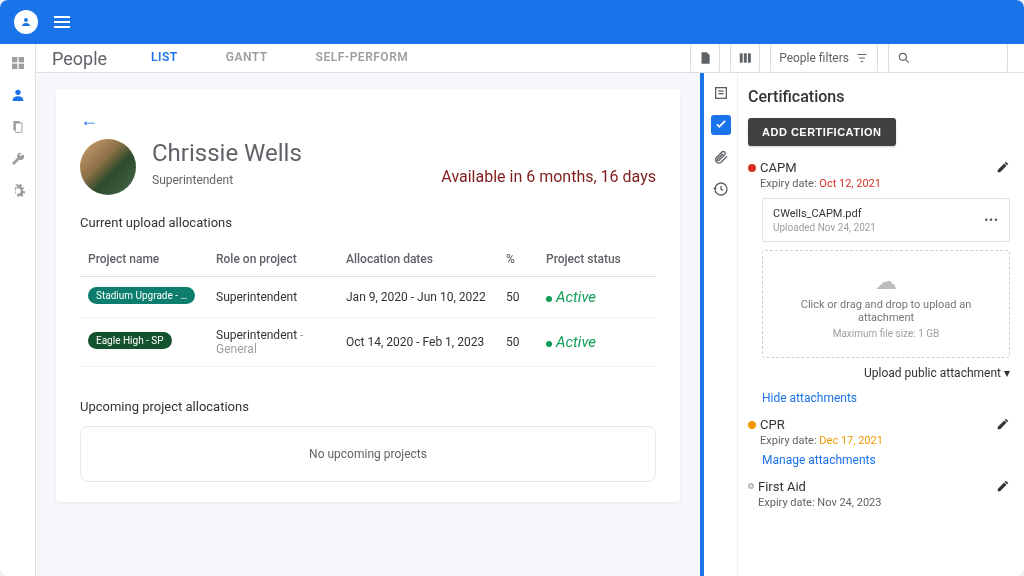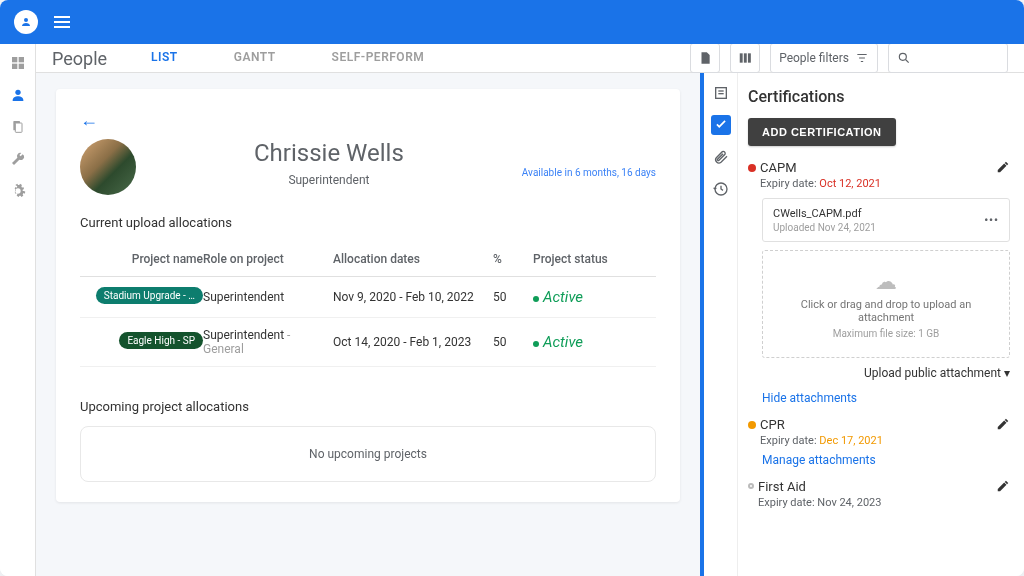--- a/index.html
+++ b/index.html
@@ -9,46 +9,46 @@
 .logo-circle { width: 24px; height: 24px; background: #fff; border-radius: 50%; display: flex; align-items: center; justify-content: center; color: #1a73e8; font-weight: bold; font-size: 14px; }
 .hamburger { display: flex; flex-direction: column; gap: 3px; cursor: pointer; }
 .hamburger span { width: 16px; height: 2px; background: #fff; }
 .body-row { flex: 1; display: flex; overflow: hidden; }
 .left-rail { width: 36px; background: #fff; border-right: 1px solid #e0e0e0; display: flex; flex-direction: column; align-items: center; padding-top: 10px; gap: 14px; }
 .rail-icon { width: 18px; height: 18px; display: flex; align-items: center; justify-content: center; color: #9e9e9e; cursor: pointer; }
 .rail-icon.active { color: #1a73e8; }
 .main-col { flex: 1; display: flex; flex-direction: column; overflow: hidden; }
 .subheader { height: 22px; border-bottom: 1px solid #e0e0e0; display: flex; align-items: center; padding: 14px 16px; gap: 4px; background: #fff; }
 .section-title { font-size: 18px; color: #5f6368; font-weight: 400; margin-right: 16px; }
-.tabs-top { display: flex; gap: 8px; }
+.tabs-top { display: flex; gap: 0; }
 .tab-top { padding: 0 24px; height: 38px; display: flex; align-items: center; font-size: 12px; font-weight: 600; color: #9e9e9e; letter-spacing: 0.5px; cursor: pointer; border-bottom: 2px solid transparent; }
 .tab-top.active { color: #1a73e8; border-bottom-color: #1a73e8; }
 .header-spacer { flex: 1; }
 .header-btn { width: 30px; height: 30px; border: 1px solid #dadce0; border-radius: 3px; display: flex; align-items: center; justify-content: center; margin-left: 6px; cursor: pointer; color: #5f6368; }
 .filter-box { display: flex; align-items: center; border: 1px solid #dadce0; border-radius: 3px; height: 30px; padding: 0 8px; margin-left: 6px; gap: 6px; color: #5f6368; cursor: pointer; font-size: 12px; }
 .search-box { width: 120px; height: 30px; border: 1px solid #dadce0; border-radius: 3px; margin-left: 6px; display: flex; align-items: center; padding: 0 8px; color: #5f6368; }
 .content-row { flex: 1; display: flex; overflow: hidden; background: #f5f7fa; }
 .main-panel { flex: 1; padding: 16px 20px; overflow-y: auto; }
 .card { background: #fff; border-radius: 4px; box-shadow: 0 1px 3px rgba(0,0,0,0.08); padding: 20px 24px; }
 .back-arrow { color: #1a73e8; font-size: 18px; cursor: pointer; margin-bottom: 8px; display: inline-block; }
 .person-header { display: flex; align-items: flex-start; gap: 16px; }
 .avatar { width: 56px; height: 56px; border-radius: 50%; background: linear-gradient(135deg, #d4a574 0%, #8b6f47 40%, #2d4a2d 60%, #4a6b4a 100%); flex-shrink: 0; }
-.person-info { flex: 1; text-align: center; }
+.person-info { flex: 1; }
 .person-name { font-size: 24px; color: #5f6368; font-weight: 400; }
 .person-role { font-size: 12px; color: #5f6368; margin-top: 6px; }
-.availability { font-size: 10px; color: #3b82f6; text-align: right; margin-top: 28px; }
+.availability { font-size: 16px; color: #7f1d1d; text-align: right; margin-top: 28px; }
 .detail-tabs { display: flex; gap: 0; border-bottom: 1px solid #e0e0e0; margin-top: 20px; }
 .dtab { padding: 10px 18px; font-size: 12px; font-weight: 600; letter-spacing: 0.5px; color: #9e9e9e; cursor: pointer; border-bottom: 2px solid transparent; margin-bottom: -1px; }
 .dtab.active { color: #1a73e8; border-bottom-color: #1a73e8; }
 .section-heading { font-size: 13px; color: #333; margin: 20px 0 12px; }
 .table { width: 100%; }
 .table-head, .table-row { display: flex; align-items: center; padding: 10px 8px; font-size: 12px; }
 .table-head { color: #5f6368; border-bottom: 1px solid #e0e0e0; font-weight: 500; }
 .table-row { border-bottom: 1px solid #f0f0f0; }
-.col-name { width: 115px; text-align: right; }
+.col-name { width: 128px; }
 .col-role { width: 130px; }
 .col-dates { width: 160px; }
 .col-pct { width: 40px; }
 .col-status { flex: 1; }
 .pill { display: inline-block; padding: 3px 8px; border-radius: 10px; font-size: 10px; color: #fff; white-space: nowrap; overflow: hidden; text-overflow: ellipsis; max-width: 110px; }
 .pill.teal { background: #0d7d6e; }
 .pill.orange { background: #14532d; }
 .status-dot { display: inline-block; width: 6px; height: 6px; border-radius: 50%; background: #0f9d58; margin-right: 4px; vertical-align: middle; }
 .status-text { color: #0f9d58; font-size: 15px; font-style: italic; }
 .muted { color: #9e9e9e; }
@@ -193,21 +193,21 @@
               <div class="table-head">
                 <div class="col-name">Project name</div>
                 <div class="col-role">Role on project</div>
                 <div class="col-dates">Allocation dates</div>
                 <div class="col-pct">%</div>
                 <div class="col-status">Project status</div>
               </div>
               <div class="table-row">
                 <div class="col-name"><span class="pill teal">Stadium Upgrade - …</span></div>
                 <div class="col-role"><span>Superintendent</span><span class="muted"></span></div>
-                <div class="col-dates">Nov 9, 2020 - Feb 10, 2022</div>
+                <div class="col-dates">Jan 9, 2020 - Jun 10, 2022</div>
                 <div class="col-pct">50</div>
                 <div class="col-status"><span class="status-dot"></span><span class="status-text">Active</span></div>
               </div>
               <div class="table-row">
                 <div class="col-name"><span class="pill orange">Eagle High - SP</span></div>
                 <div class="col-role"><span>Superintendent</span><span class="muted"> - General</span></div>
                 <div class="col-dates">Oct 14, 2020 - Feb 1, 2023</div>
                 <div class="col-pct">50</div>
                 <div class="col-status"><span class="status-dot"></span><span class="status-text">Active</span></div>
               </div>

